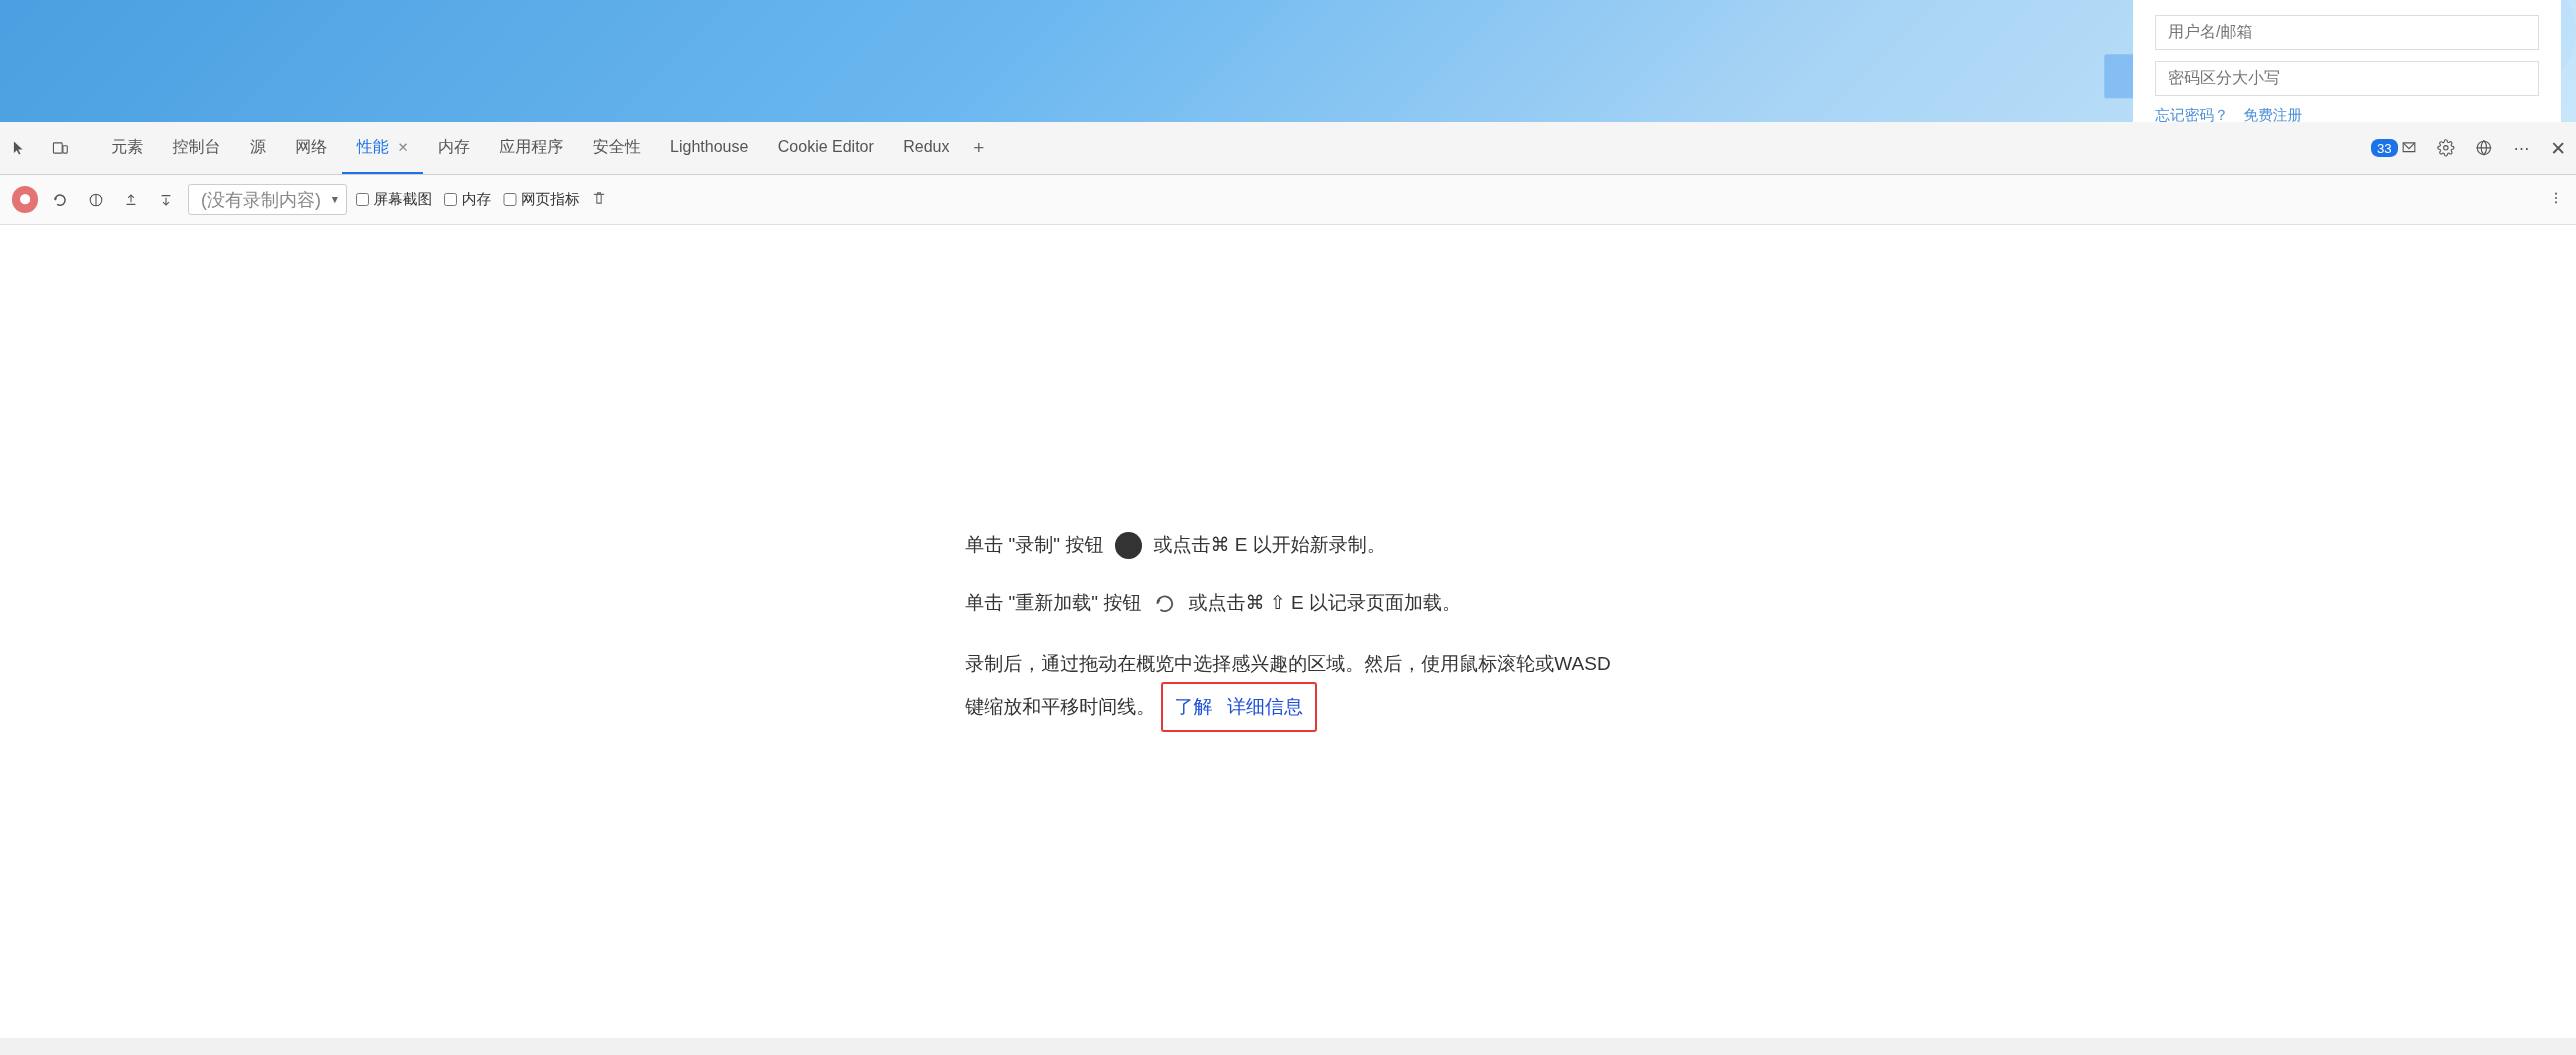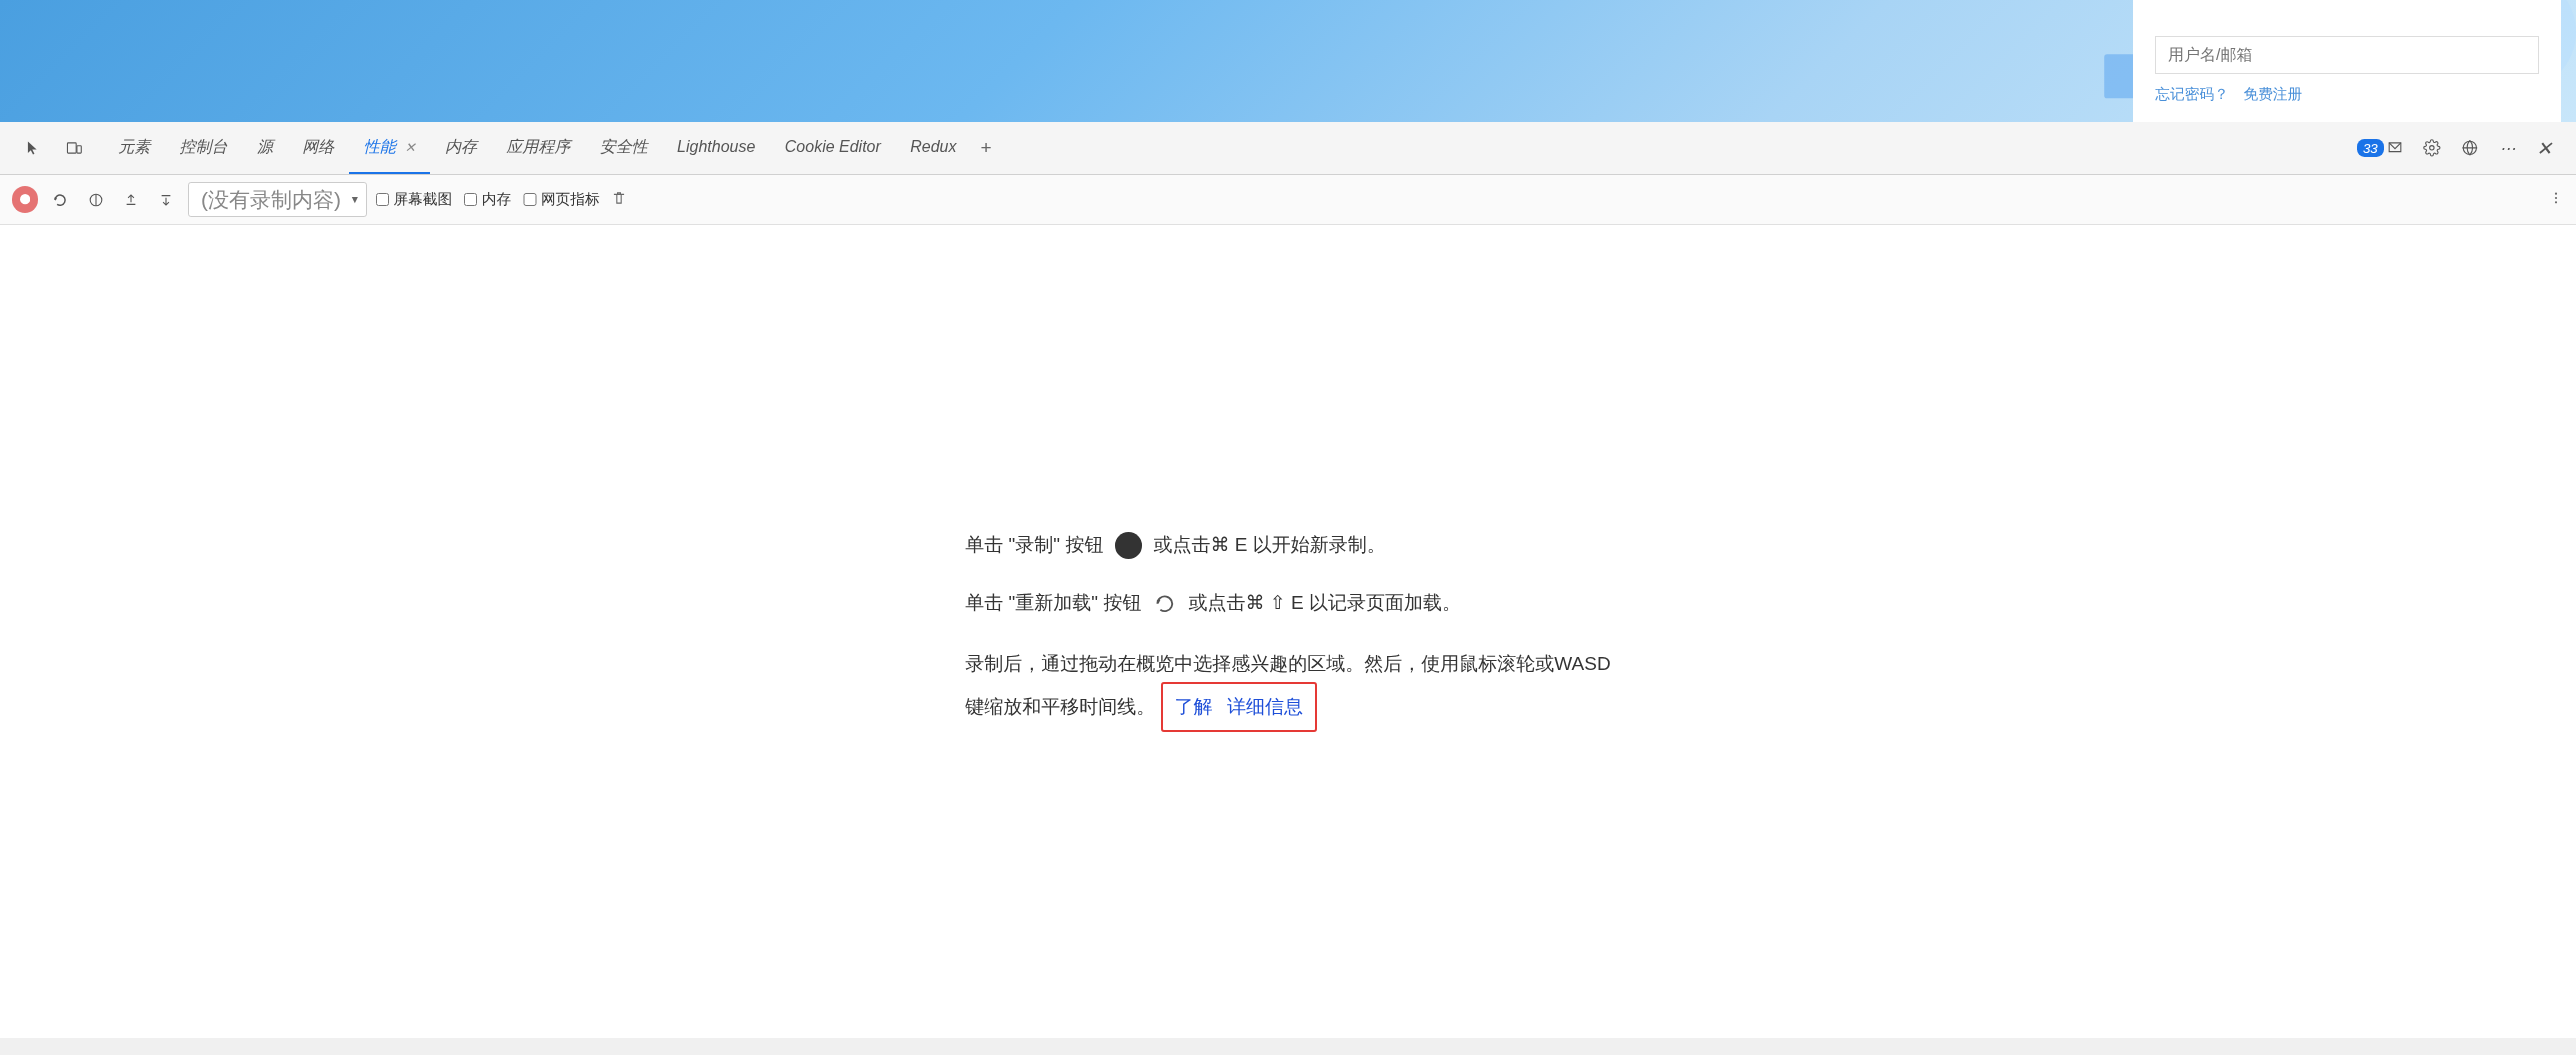--- a/index.html
+++ b/index.html
@@ -67,23 +67,22 @@
     }
 
     
     .devtools-toolbar {
       width: 100%;
       height: 53px;
       background: #f5f5f5;
       border-bottom: 0.7px solid #d0d0d0;
       display: flex;
       align-items: center;
-      padding: 0 18px;
-      gap: 0;
-      font-style: italic;
+      padding: 0 4px;
+      gap: 7px;
     }
 
     .toolbar-icons {
       display: flex;
       align-items: center;
       gap: 11.8px;
       margin-right: 14.7px;
     }
 
     .toolbar-icon-btn {
@@ -221,21 +220,21 @@
       align-items: center;
       gap: 4.4px;
       cursor: pointer;
     }
     .checkbox-label input[type="checkbox"] {
       width: 13.3px;
       height: 13.3px;
     }
 
     .no-content-text {
-      font-size: 21px;
+      font-size: 18px;
       color: #888;
       padding: 0 5.9px;
     }
 
     .trash-btn {
       margin-left: 2.9px;
       cursor: pointer;
       color: #666;
       font-size: 16px;
     }
@@ -328,20 +327,21 @@
 
       <rect x="180" y="120" width="30" height="40" rx="2" fill="rgba(255,220,50,0.8)"></rect>
       <rect x="430" y="140" width="20" height="20" rx="2" fill="rgba(255,220,50,0.9)"></rect>
 
       <rect x="60" y="80" width="50" height="60" rx="4" fill="rgba(100,170,240,0.6)"></rect>
     </svg>
   </div>
 
   <div class="login-panel">
     <input class="login-input" type="text" placeholder="用户名/邮箱" style="">
+    <input class="login-input" type="password" placeholder="密码区分大小写" style="">
     <div style="display:flex; gap:14.7px; font-size:14.7px;">
       <span class="login-link">忘记密码？</span>
       <span class="login-link">免费注册</span>
     </div>
   </div>
 </div>
 
 <div class="devtools-toolbar">
 
   <div class="toolbar-icons">

